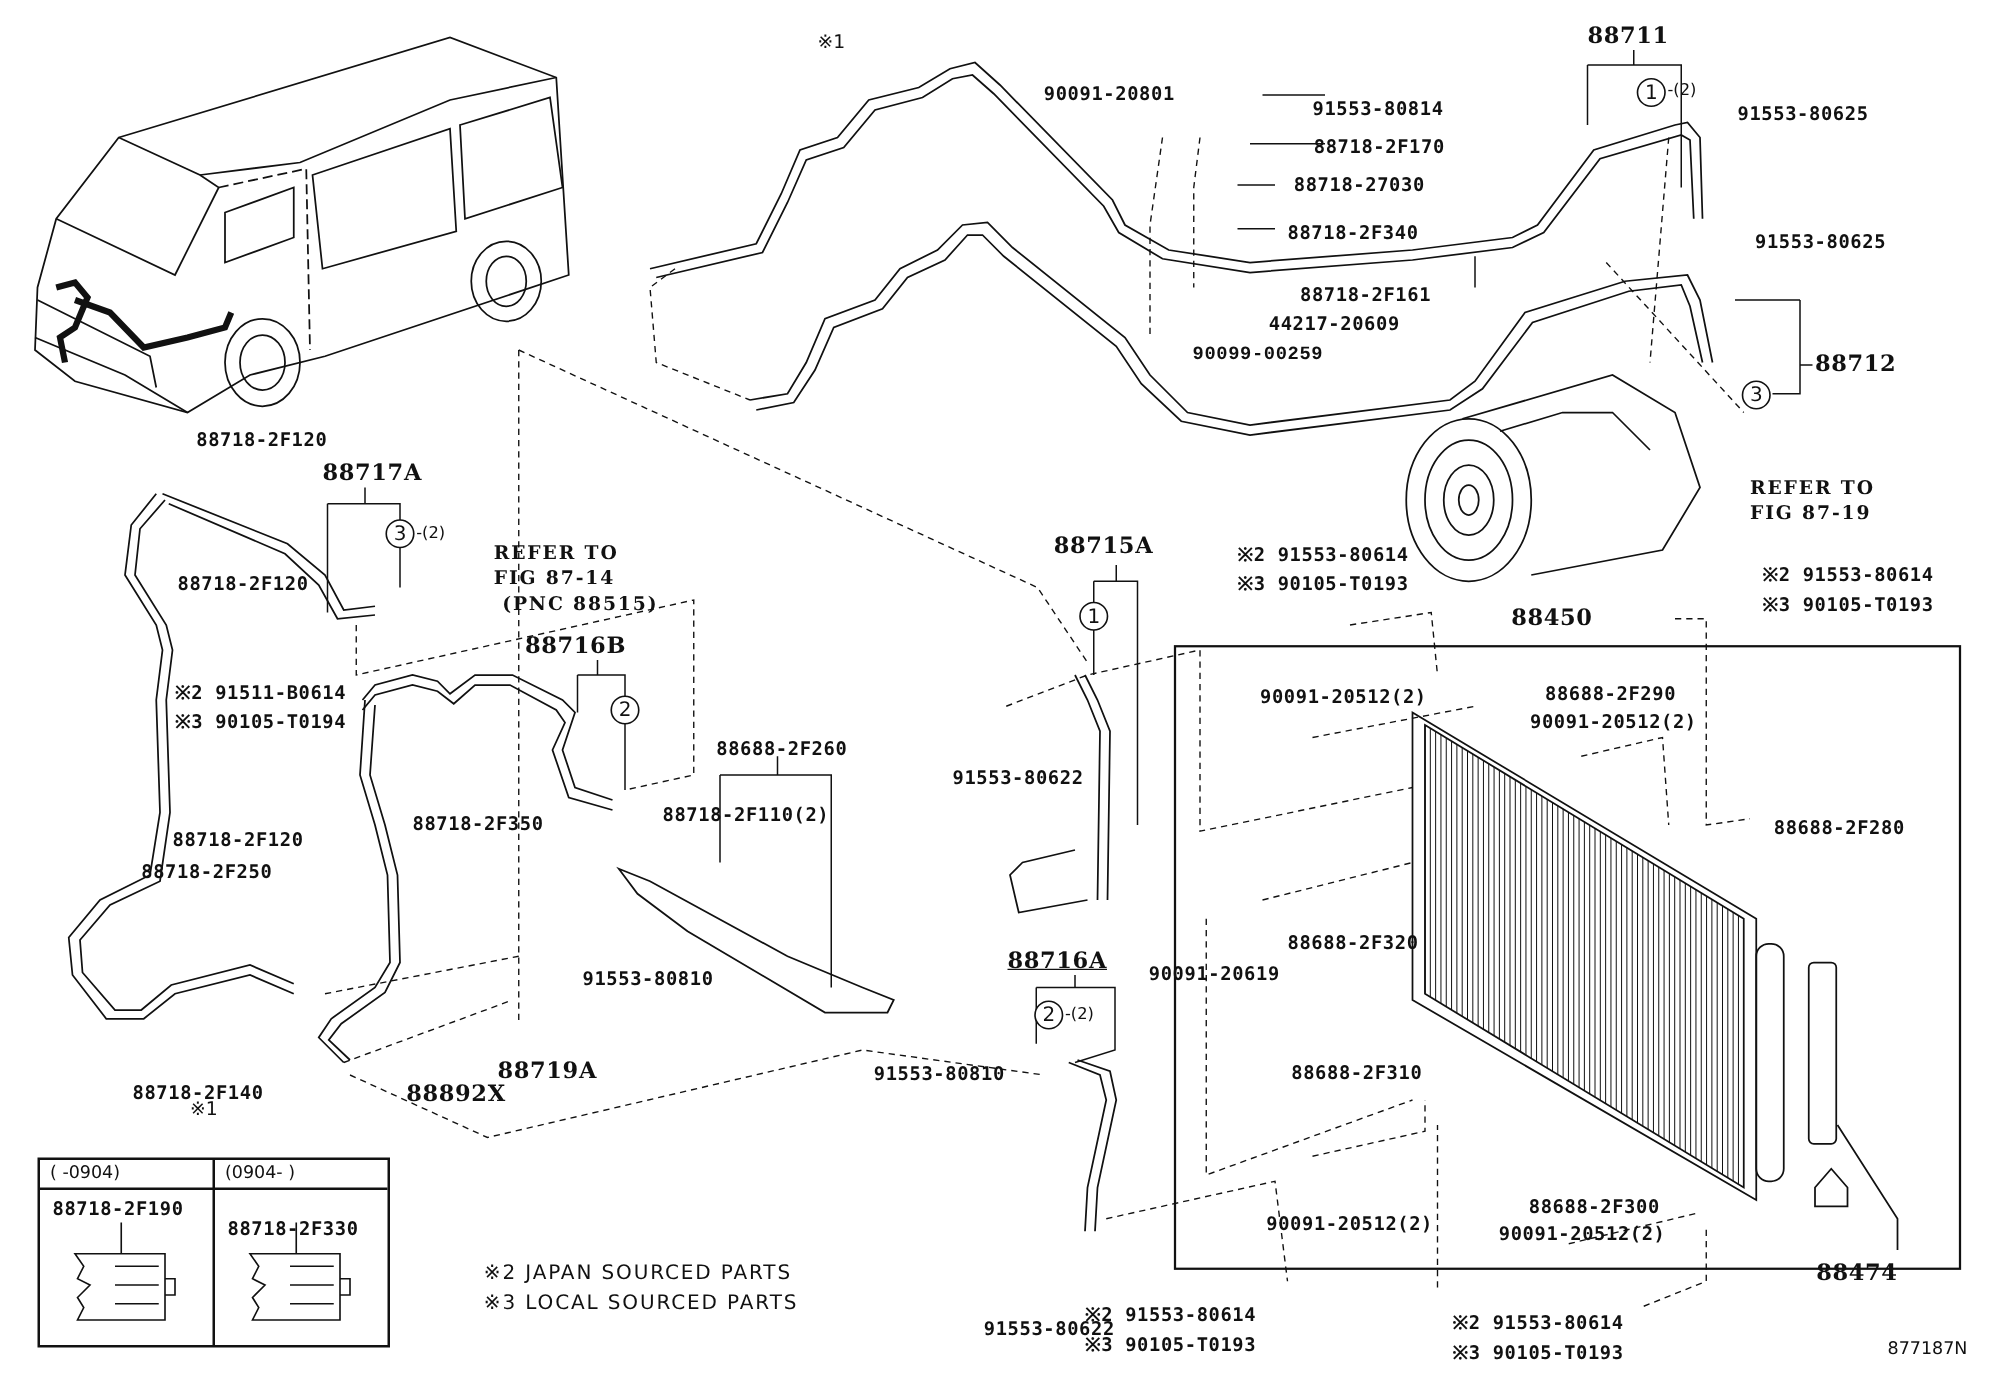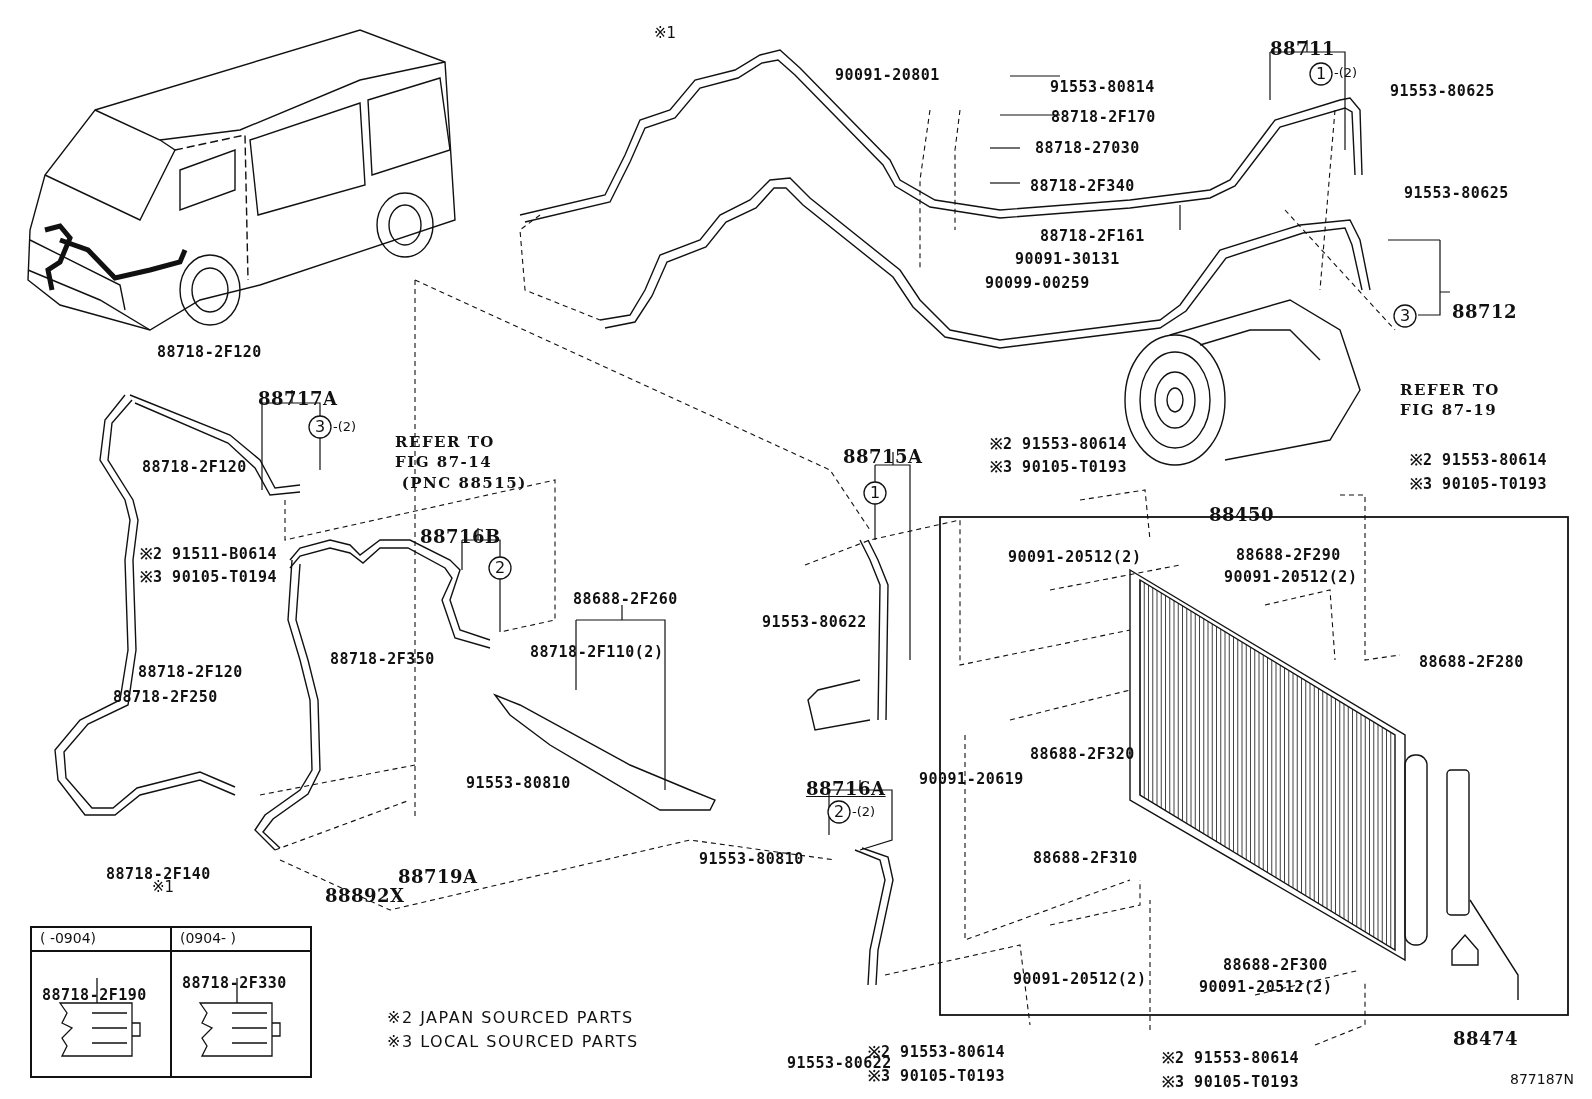--- a/index.html
+++ b/index.html
@@ -1,19 +1,19 @@
 <!DOCTYPE html>
 <html><head>
 <meta charset="utf-8">
 <style>
   html,body{margin:0;padding:0;background:#fff;}
   body{width:1592px;height:1099px;position:relative;overflow:hidden;font-family:"DejaVu Sans Mono","Liberation Mono",monospace;color:#111;}
   #diagram{position:absolute;left:0;top:0;width:1592px;height:1099px;}
   .lbl{position:absolute;font-family:"DejaVu Sans Mono","Liberation Mono",monospace;font-weight:bold;font-size:15px;letter-spacing:0.5px;white-space:nowrap;line-height:1;color:#111;}
-  .big{font-size:18px;font-family:"DejaVu Serif","Liberation Serif",serif;font-weight:bold;margin-top:20px;}
+  .big{font-size:18px;font-family:"DejaVu Serif","Liberation Serif",serif;font-weight:bold;}
   .note{position:absolute;font-family:"DejaVu Sans","Liberation Sans",sans-serif;font-size:16px;letter-spacing:1.5px;white-space:nowrap;line-height:1;}
   .plain{position:absolute;font-family:"DejaVu Sans","Liberation Sans",sans-serif;font-size:15px;white-space:nowrap;line-height:1;}
   .ref{position:absolute;font-family:"DejaVu Serif","Liberation Serif",serif;font-weight:bold;font-size:15px;letter-spacing:1.5px;white-space:pre;line-height:1.35;}
   #var-table{position:absolute;left:30px;top:926px;width:278px;height:148px;border:2px solid #111;}
   #var-table .hdr{position:absolute;top:0;height:22px;border-bottom:2px solid #111;width:100%;}
   #var-table .sep{position:absolute;left:138px;top:0;bottom:0;border-left:2px solid #111;}
 </style>
 </head>
 <body>
 
@@ -226,22 +226,22 @@
 <div class="lbl big" style="left:1453px;top:1010px;">88474</div>
 <div class="lbl big" style="left:325px;top:867px;">88892X</div>
 <div class="lbl big" style="left:398px;top:848px;text-align:right;">88719A</div>
 
 <div class="lbl" style="left:835px;top:68px;">90091-20801</div>
 <div class="lbl" style="left:1050px;top:80px;">91553-80814</div>
 <div class="lbl" style="left:1051px;top:110px;">88718-2F170</div>
 <div class="lbl" style="left:1035px;top:141px;">88718-27030</div>
 <div class="lbl" style="left:1030px;top:179px;">88718-2F340</div>
 <div class="lbl" style="left:1040px;top:229px;">88718-2F161</div>
-<div class="lbl" style="left:1015px;top:252px;">90091-30131</div>
-<div class="lbl" style="left:985px;top:276px;">90099-00259</div>
+<div class="lbl" style="left:1015px;top:252px;">44217-20609</div>
+<div class="lbl" style="left:954px;top:276px;font-family:Liberation Mono, monospace;">90099-00259</div>
 <div class="lbl" style="left:1390px;top:84px;">91553-80625</div>
 <div class="lbl" style="left:1404px;top:186px;">91553-80625</div>
 
 <div class="lbl" style="left:157px;top:345px;">88718-2F120</div>
 <div class="lbl" style="left:142px;top:460px;">88718-2F120</div>
 <div class="lbl" style="left:140px;top:547px;">※2 91511-B0614</div>
 <div class="lbl" style="left:140px;top:570px;">※3 90105-T0194</div>
 <div class="lbl" style="left:138px;top:665px;">88718-2F120</div>
 <div class="lbl" style="left:113px;top:690px;">88718-2F250</div>
 <div class="lbl" style="left:106px;top:867px;">88718-2F140</div>
@@ -281,21 +281,21 @@
 
 <div class="note" style="left:387px;top:1010px;">※2 JAPAN SOURCED PARTS</div>
 <div class="note" style="left:387px;top:1034px;">※3 LOCAL SOURCED PARTS</div>
 <div class="plain" style="left:1510px;top:1072px;font-size:14px;">877187N</div>
 
 <div id="var-table">
   <div class="hdr"></div>
   <div class="sep"></div>
   <div class="plain" style="left:8px;top:3px;font-size:14px;">(      -0904)</div>
   <div class="plain" style="left:148px;top:3px;font-size:14px;">(0904-      )</div>
-  <div class="lbl" style="left:10px;top:32px;margin-top:28px;">88718-2F190</div>
+  <div class="lbl" style="left:10px;top:32px;">88718-2F190</div>
   <div class="lbl" style="left:150px;top:48px;">88718-2F330</div>
   <svg style="position:absolute;left:0;top:0;" width="278" height="148">
     <g fill="none" stroke="#111" stroke-width="1.3">
       <path d="M65 50 L65 75 L28 75 L35 85 L30 95 L40 100 L30 110 L35 118 L30 128 L100 128 L100 75 L65 75 M60 85 L95 85 M60 100 L95 100 M60 115 L95 115 M100 95 L108 95 L108 108 L100 108"></path>
       <path d="M205 50 L205 75 L168 75 L175 85 L170 95 L180 100 L170 110 L175 118 L170 128 L240 128 L240 75 L205 75 M200 85 L235 85 M200 100 L235 100 M200 115 L235 115 M240 95 L248 95 L248 108 L240 108"></path>
     </g>
   </svg>
 </div>
 
 </body></html>

